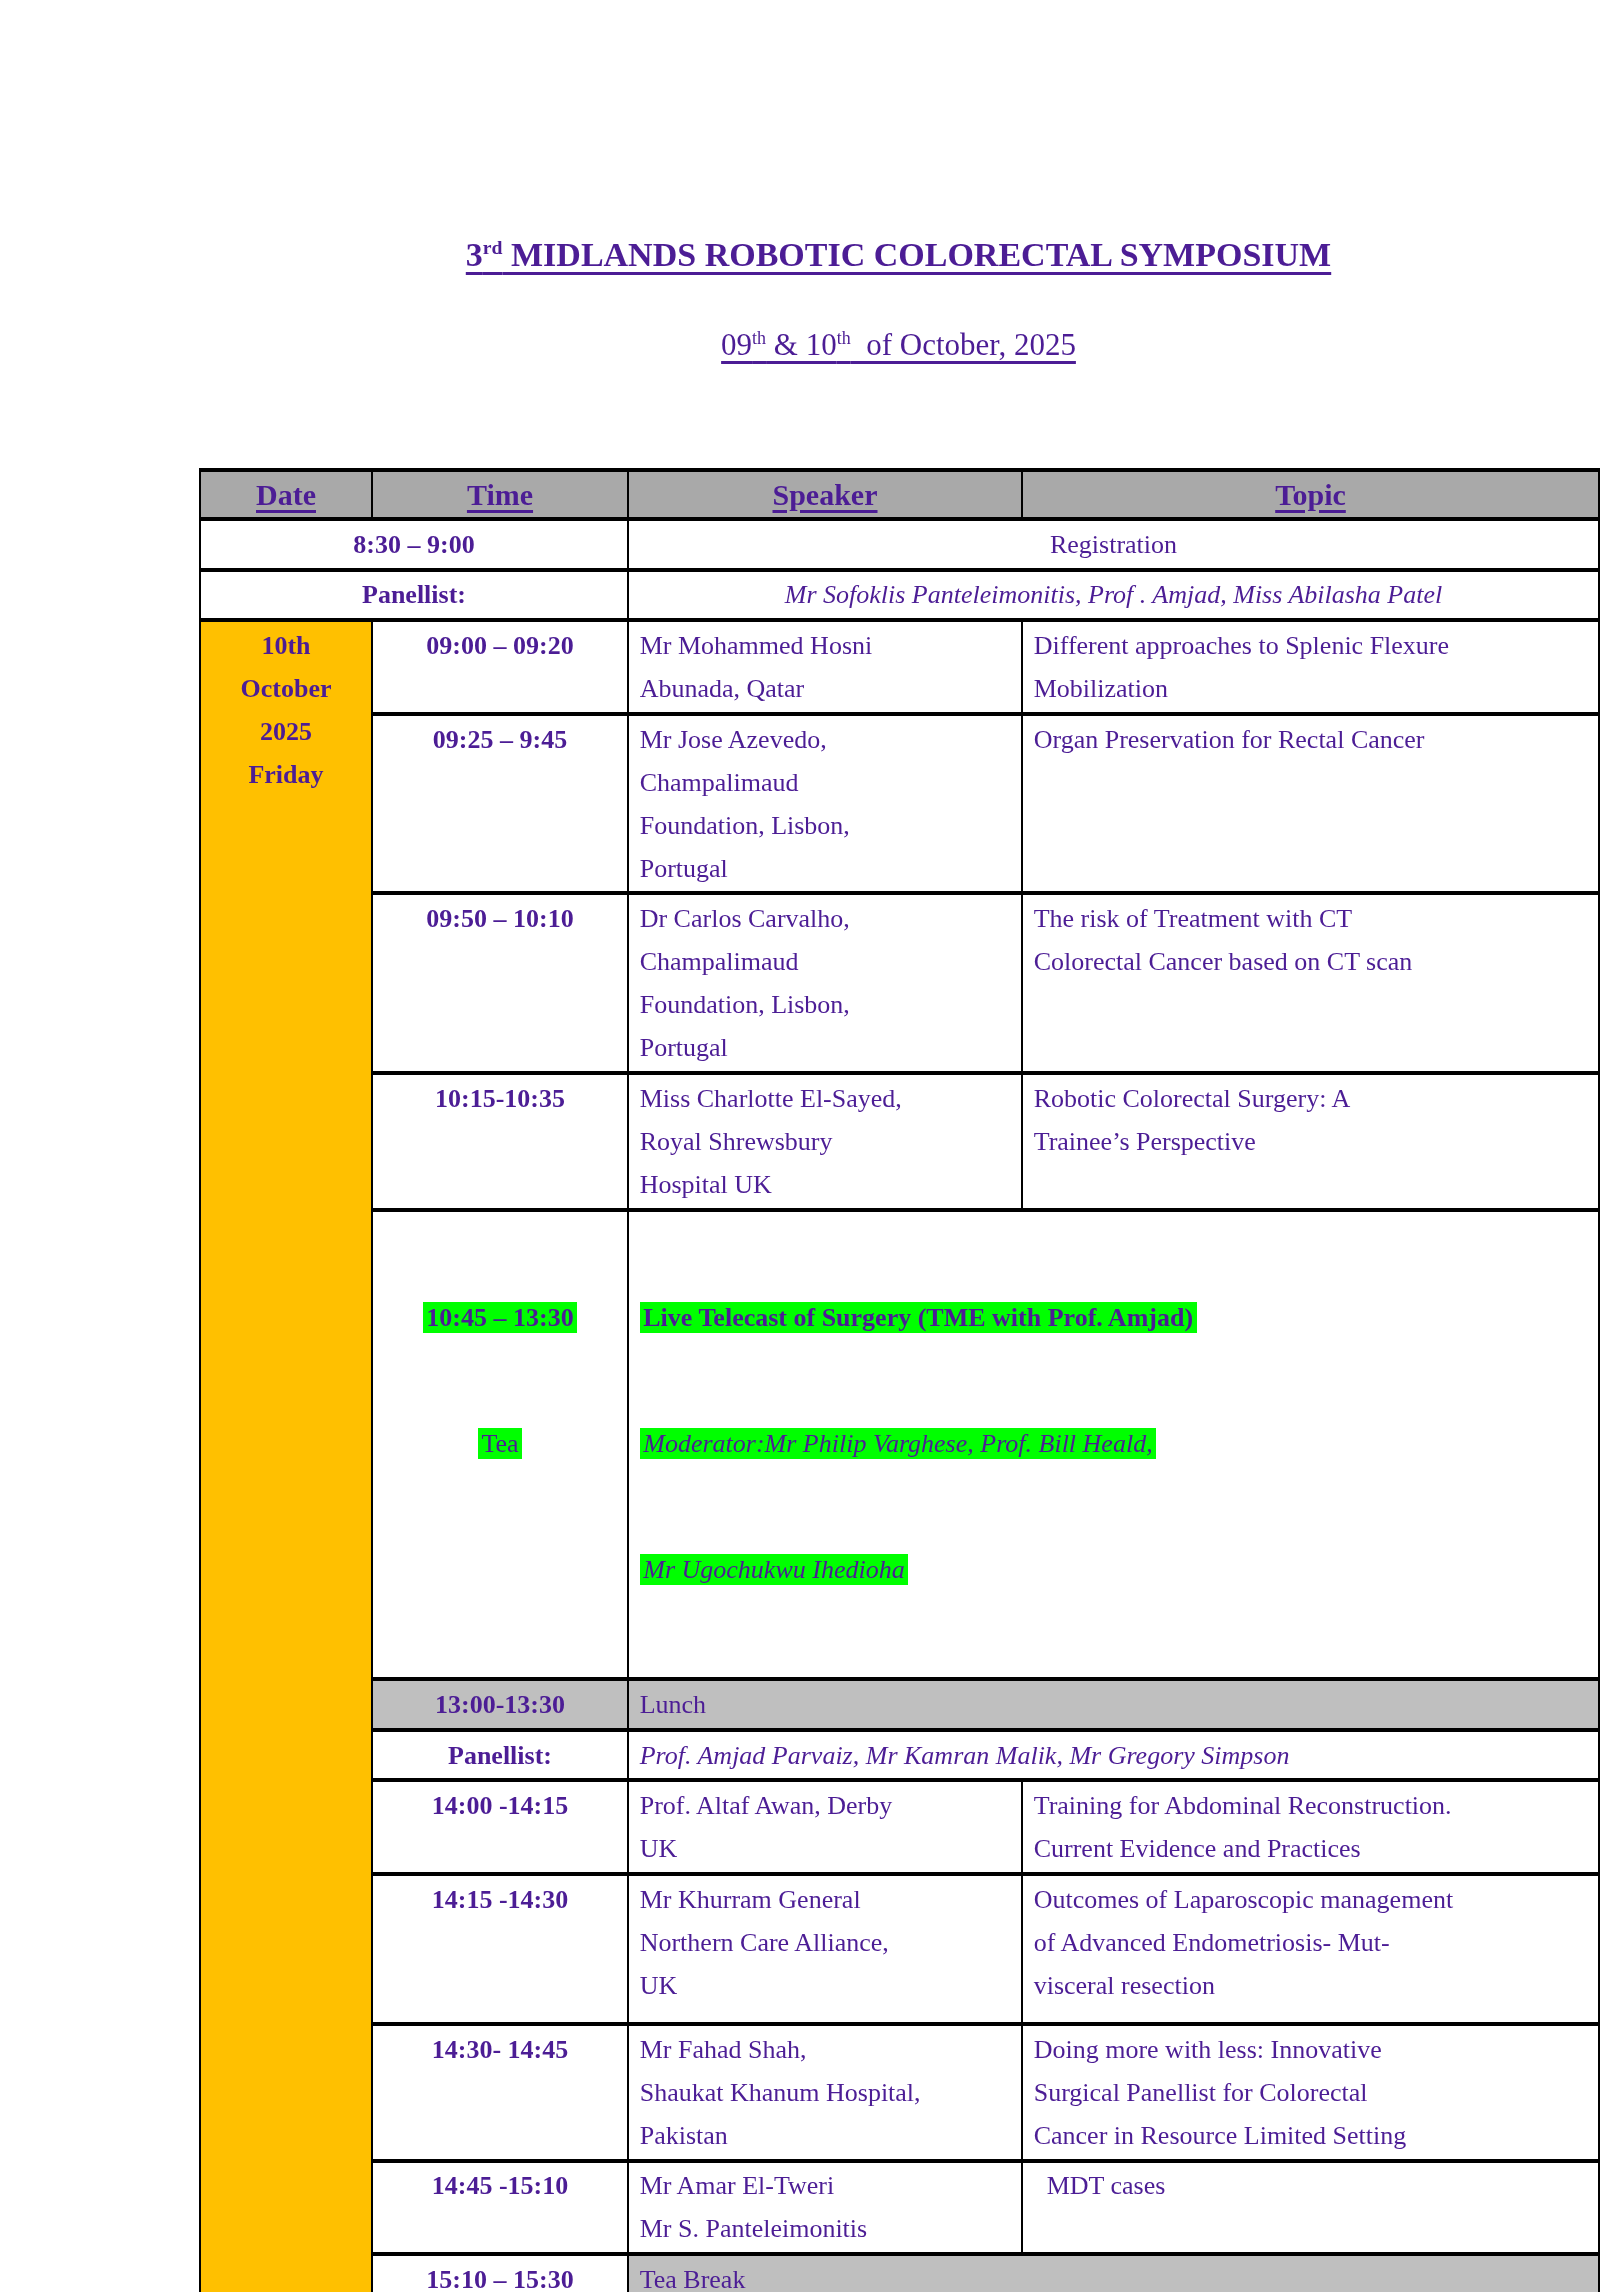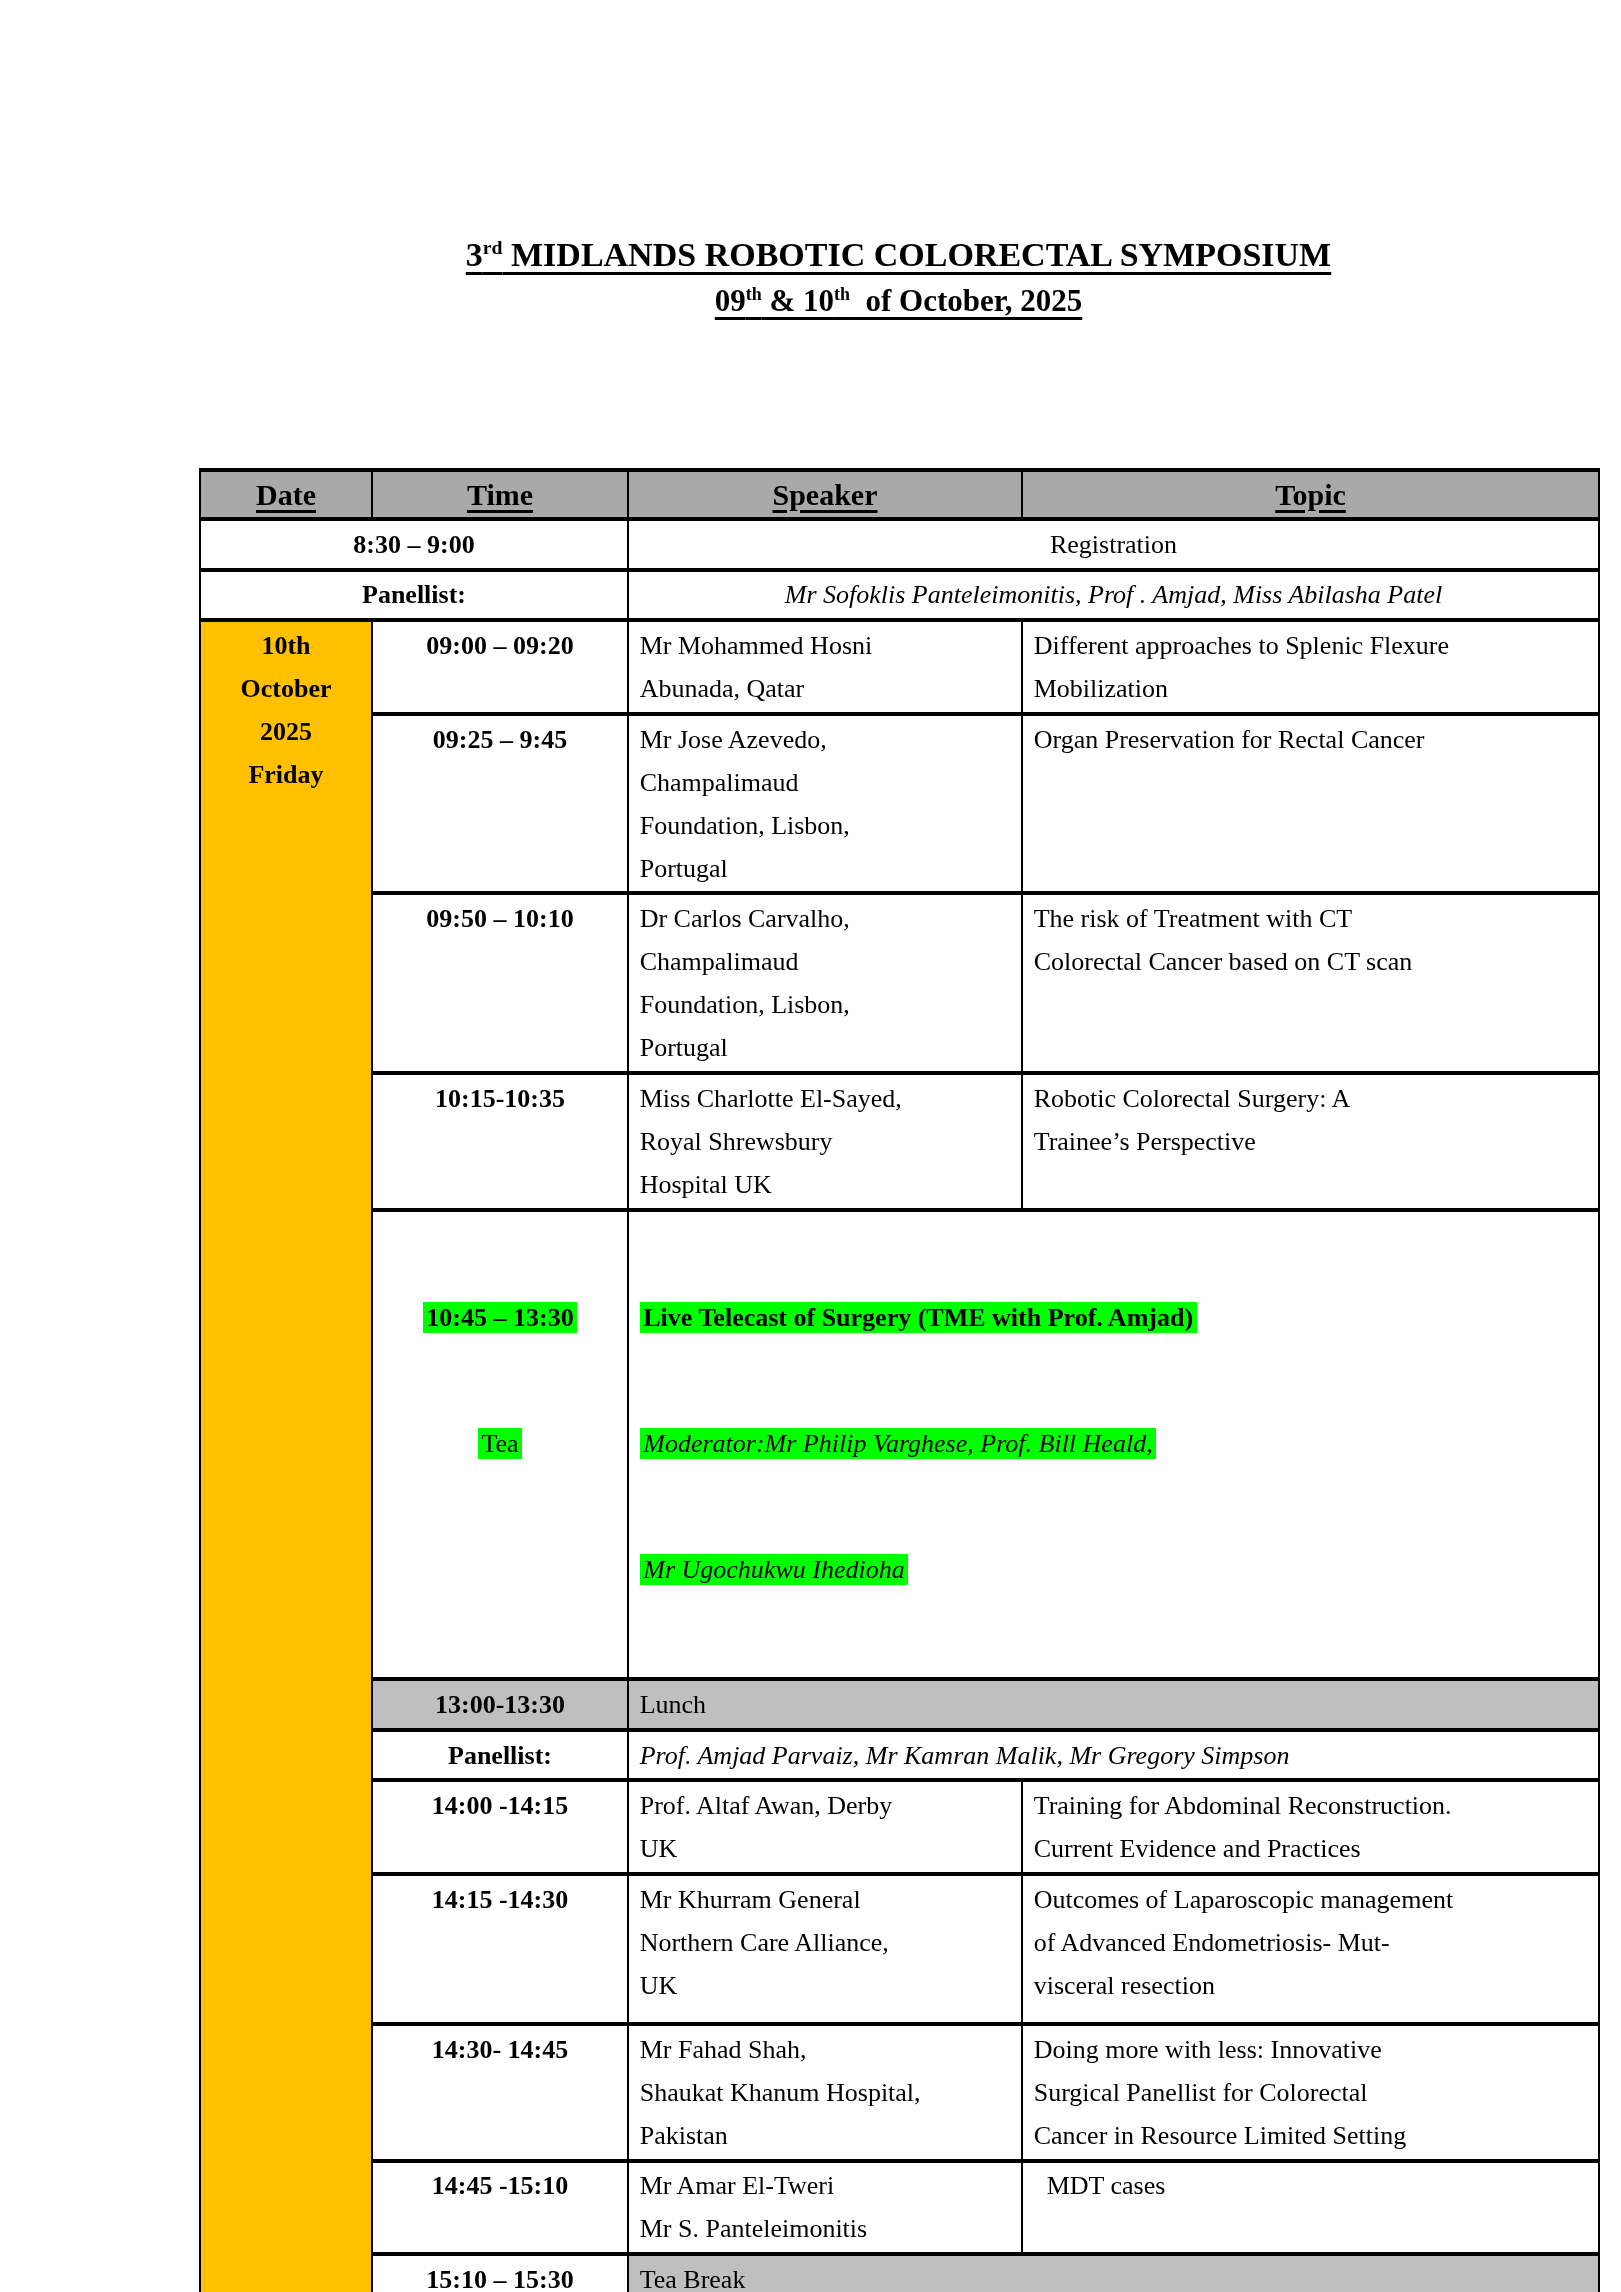--- a/index.html
+++ b/index.html
@@ -2,40 +2,40 @@
 <html style="font-size:14.3px"><head>
 <meta charset="utf-8">
 <style>
   html, body { margin: 0; padding: 0; background: #ffffff; }
   .page {
     position: relative;
     width: 1621px;
     height: 2293px;
     background: #ffffff;
     font-family: "Liberation Serif", "DejaVu Serif", serif;
-    color: #000000;
+    color: #4c1d95;
     overflow: hidden;
   }
 
   
   .title-block {
     position: absolute;
     left: 199px;
     top: 231px;
     width: 1399px;
     text-align: center;
   }
   .title-line { white-space: pre-wrap; }
   .title-line .u {
     text-decoration: underline;
     text-decoration-thickness: 2.7px;
     text-underline-offset: 6.3px;
   }
   .t1 { font-size: 34px; font-weight: bold; line-height: 47px; }
-  .t2 { font-size: 31px; font-weight: bold; line-height: 45px; }
+  .t2 { font-size: 31px; font-weight: normal; line-height: 45px; margin-top: 44px; }
   .t3 { font-size: 32px; font-weight: normal; line-height: 47px; }
   .t4 { font-size: 32px; font-weight: bold; line-height: 49px; }
   .title-line sup {
     font-size: 0.58em;
     vertical-align: super;
     line-height: 0;
   }
 
   
   table.schedule {

